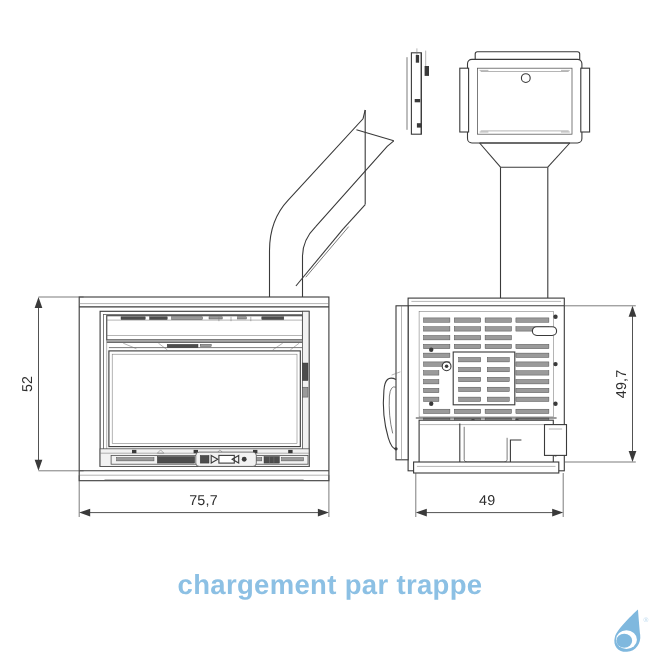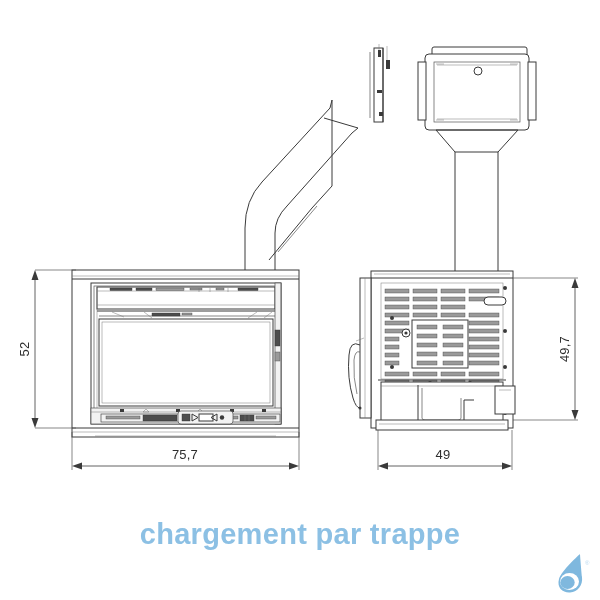--- a/index.html
+++ b/index.html
@@ -82,21 +82,21 @@
     font-size: 13px;
     letter-spacing: 0.2px;
   }
   .caption-text {
     position: absolute;
     left: 0;
     right: 0;
     top: 518px;
     text-align: center;
     font-family: "Liberation Sans", sans-serif;
-    font-size: 29px;
+    font-size: 25px;
     font-weight: bold;
     color: #8cc0e4;
     letter-spacing: 0.3px;
     white-space: nowrap;
   }
   #brand-logo {
     position: absolute;
     left: 553px;
     top: 552px;
     width: 40px;

